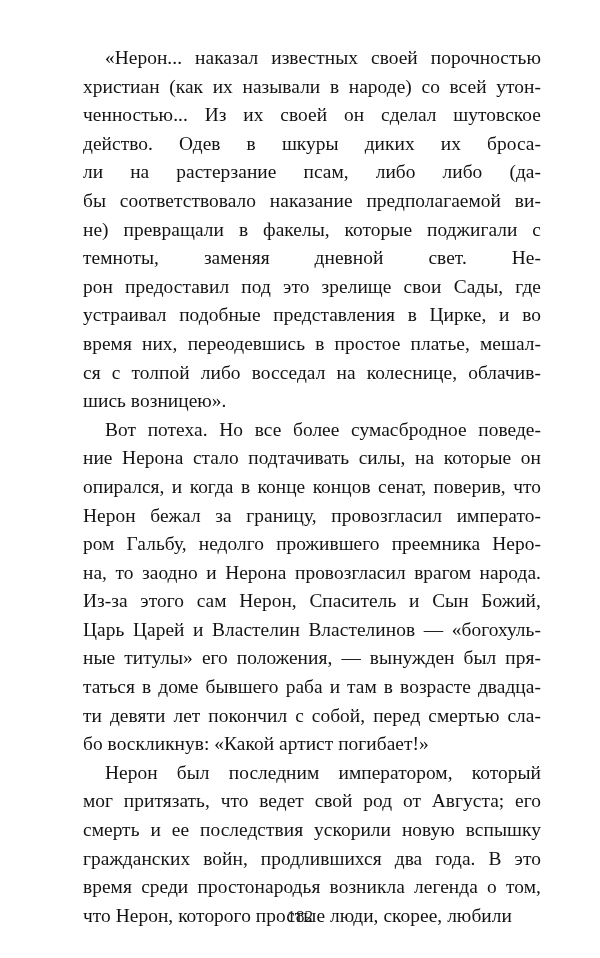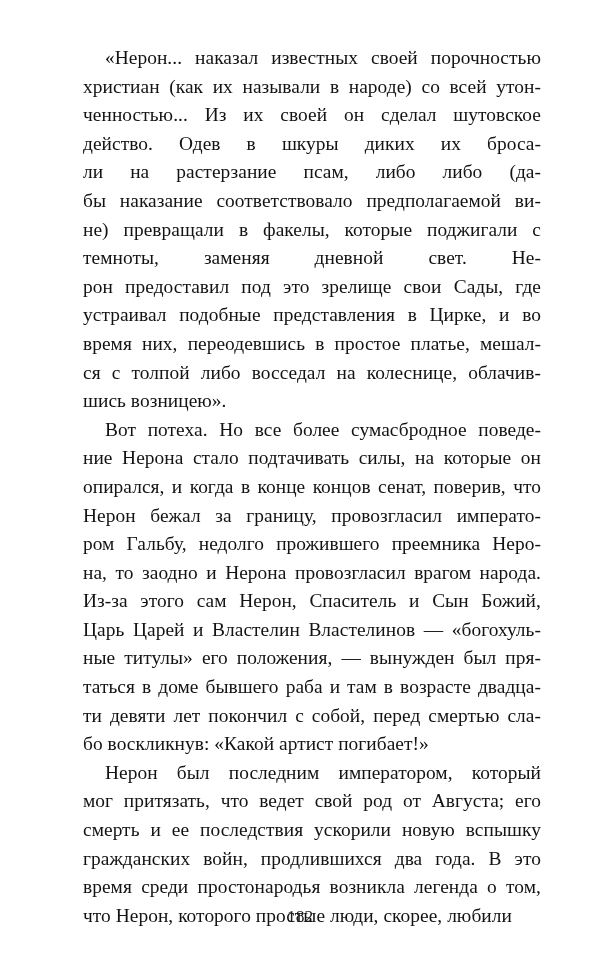--- a/index.html
+++ b/index.html
@@ -136,22 +136,22 @@
           <span class="lw">ли</span>
           <span class="lw">на</span>
           <span class="lw">растерзание</span>
           <span class="lw">псам,</span>
           <span class="lw">либо</span>
           <span class="lw">либо</span>
           <span class="lw">(да-</span>
         </div>
         <div class="line just">
           <span class="lw">бы</span>
+          <span class="lw">соответствовало</span>
           <span class="lw">наказание</span>
-          <span class="lw">соответствовало</span>
           <span class="lw">предполагаемой</span>
           <span class="lw">ви-</span>
         </div>
         <div class="line just">
           <span class="lw">не)</span>
           <span class="lw">превращали</span>
           <span class="lw">в</span>
           <span class="lw">факелы,</span>
           <span class="lw">которые</span>
           <span class="lw">поджигали</span>

